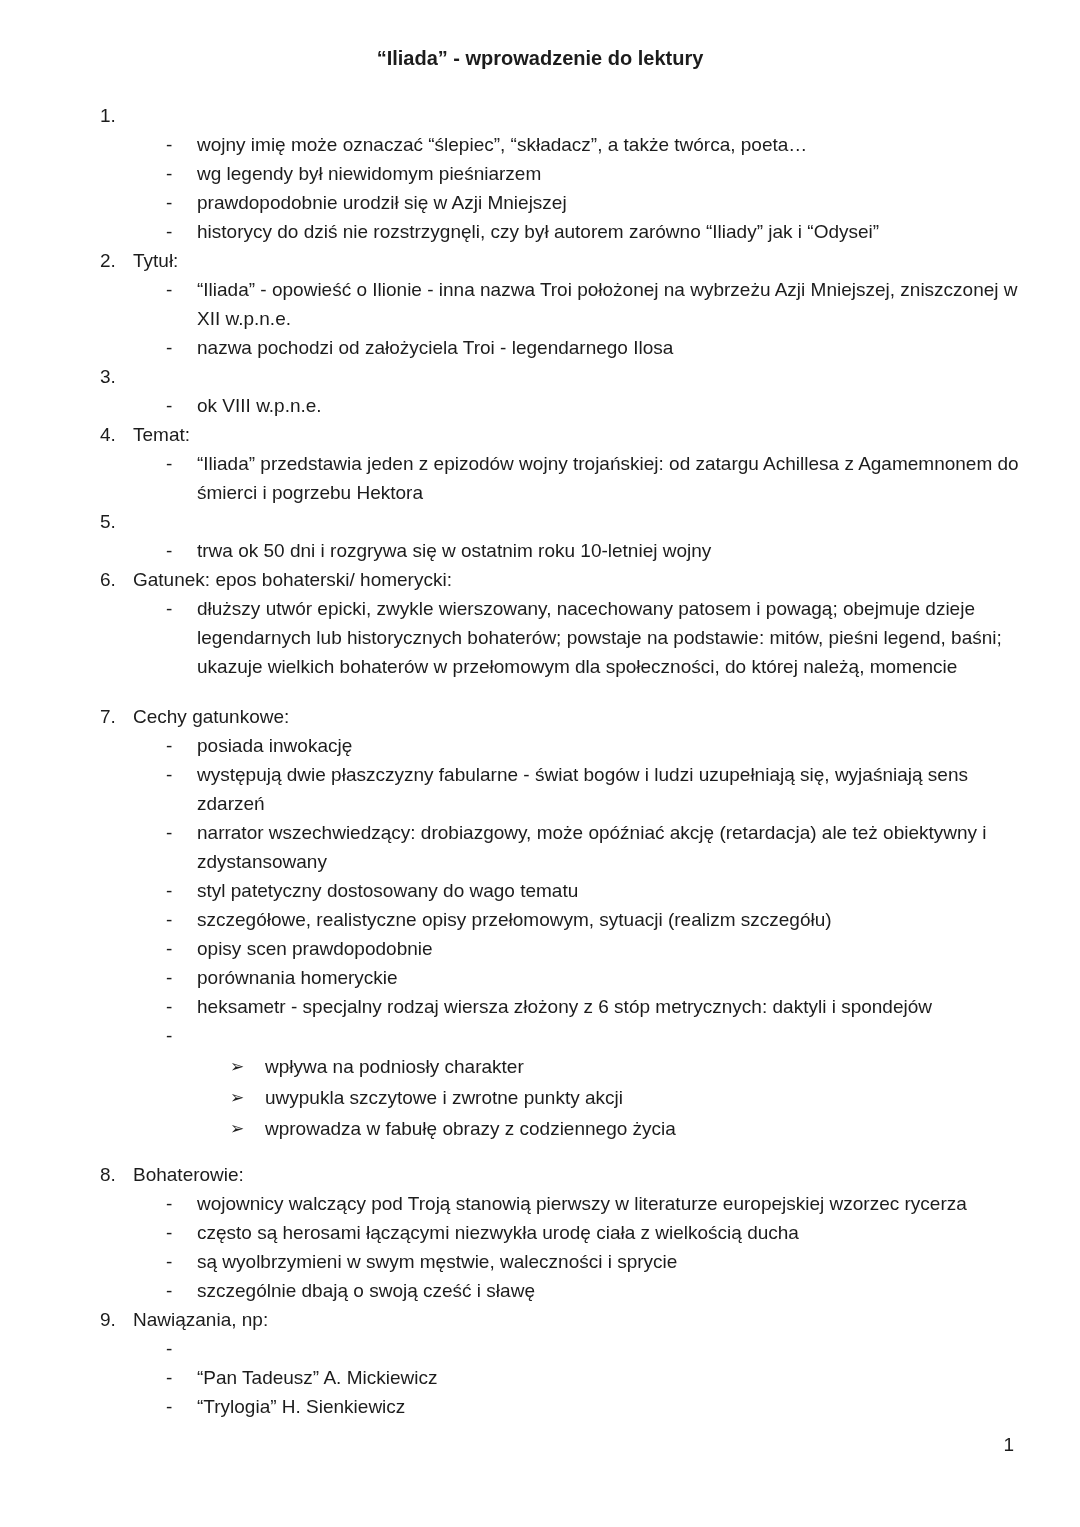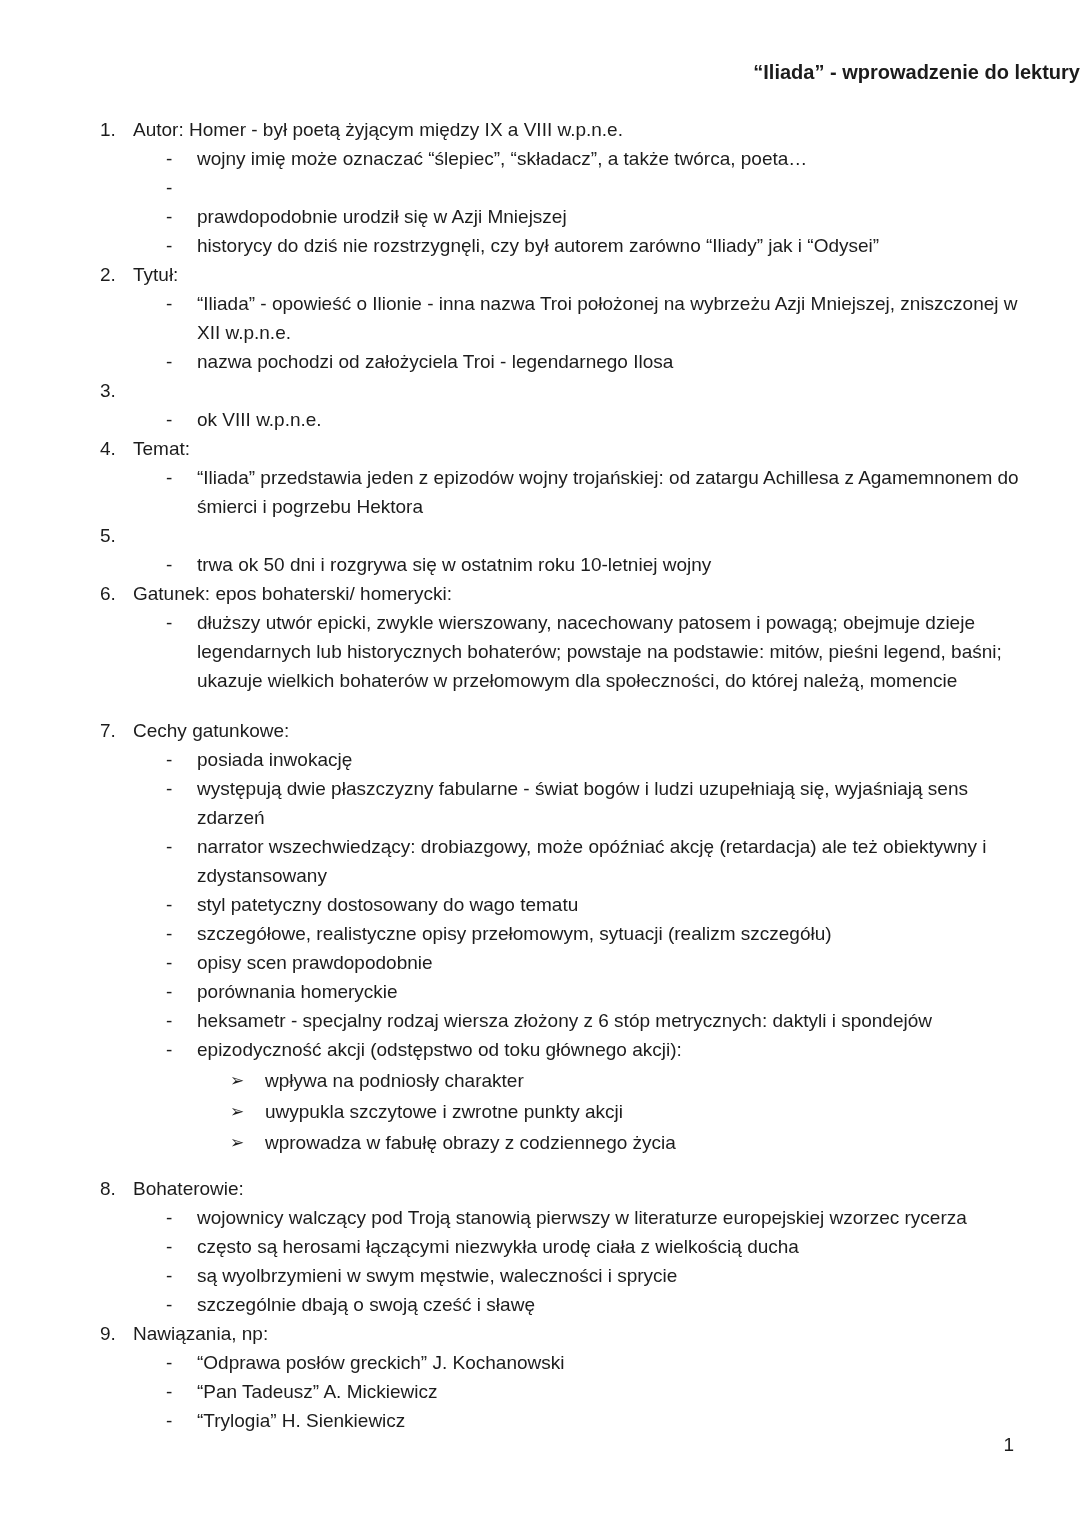--- a/index.html
+++ b/index.html
@@ -14,23 +14,23 @@
       margin: 0 auto;
       background: #ffffff;
       color: #1c1c1c;
       font-family: "Liberation Sans", "DejaVu Sans", sans-serif;
       font-size: 19px;
       line-height: 29px;
       box-sizing: border-box;
       overflow: hidden;
     }
     .doc-title {
-      margin-top: 58px;
+      margin-top: 44px;
       margin-bottom: 28px;
-      text-align: right;
+      text-align: center;
       font-weight: bold;
       font-size: 20px;
     }
     .row {
       display: flex;
       align-items: flex-start;
     }
     .l0 {
       padding-left: 100px;
       padding-right: 55px;
@@ -66,28 +66,28 @@
   </style>
 </head>
 <body>
 
 <div class="page">
 
   <div class="doc-title">“Iliada” - wprowadzenie do lektury</div>
 
   <div class="row l0">
     <span class="marker">1.</span>
-    <div class="text">Autor: Homer - był poetą żyjącym między IX a VIII w.p.n.e.</div>
   </div>
   <div class="row l1">
     <span class="marker">-</span>
     <div class="text">wojny imię może oznaczać “ślepiec”, “składacz”, a także twórca, poeta…</div>
   </div>
   <div class="row l1">
     <span class="marker">-</span>
+    <div class="text">wg legendy był niewidomym pieśniarzem</div>
   </div>
   <div class="row l1">
     <span class="marker">-</span>
     <div class="text">prawdopodobnie urodził się w Azji Mniejszej</div>
   </div>
   <div class="row l1">
     <span class="marker">-</span>
     <div class="text">historycy do dziś nie rozstrzygnęli, czy był autorem zarówno “Iliady” jak i “Odysei”</div>
   </div>
 
@@ -169,21 +169,20 @@
   <div class="row l1">
     <span class="marker">-</span>
     <div class="text">porównania homeryckie</div>
   </div>
   <div class="row l1">
     <span class="marker">-</span>
     <div class="text">heksametr - specjalny rodzaj wiersza złożony z 6 stóp metrycznych: daktyli i spondejów</div>
   </div>
   <div class="row l1">
     <span class="marker">-</span>
-    <div class="text">epizodyczność akcji (odstępstwo od toku głównego akcji):</div>
   </div>
   <div class="row l2">
     <span class="marker">➢</span>
     <div class="text">wpływa na podniosły charakter</div>
   </div>
   <div class="row l2">
     <span class="marker">➢</span>
     <div class="text">uwypukla szczytowe i zwrotne punkty akcji</div>
   </div>
   <div class="row l2">
@@ -211,21 +210,20 @@
     <span class="marker">-</span>
     <div class="text">szczególnie dbają o swoją cześć i sławę</div>
   </div>
 
   <div class="row l0">
     <span class="marker">9.</span>
     <div class="text">Nawiązania, np:</div>
   </div>
   <div class="row l1">
     <span class="marker">-</span>
-    <div class="text">“Odprawa posłów greckich” J. Kochanowski</div>
   </div>
   <div class="row l1">
     <span class="marker">-</span>
     <div class="text">“Pan Tadeusz” A. Mickiewicz</div>
   </div>
   <div class="row l1">
     <span class="marker">-</span>
     <div class="text">“Trylogia” H. Sienkiewicz</div>
   </div>
 

